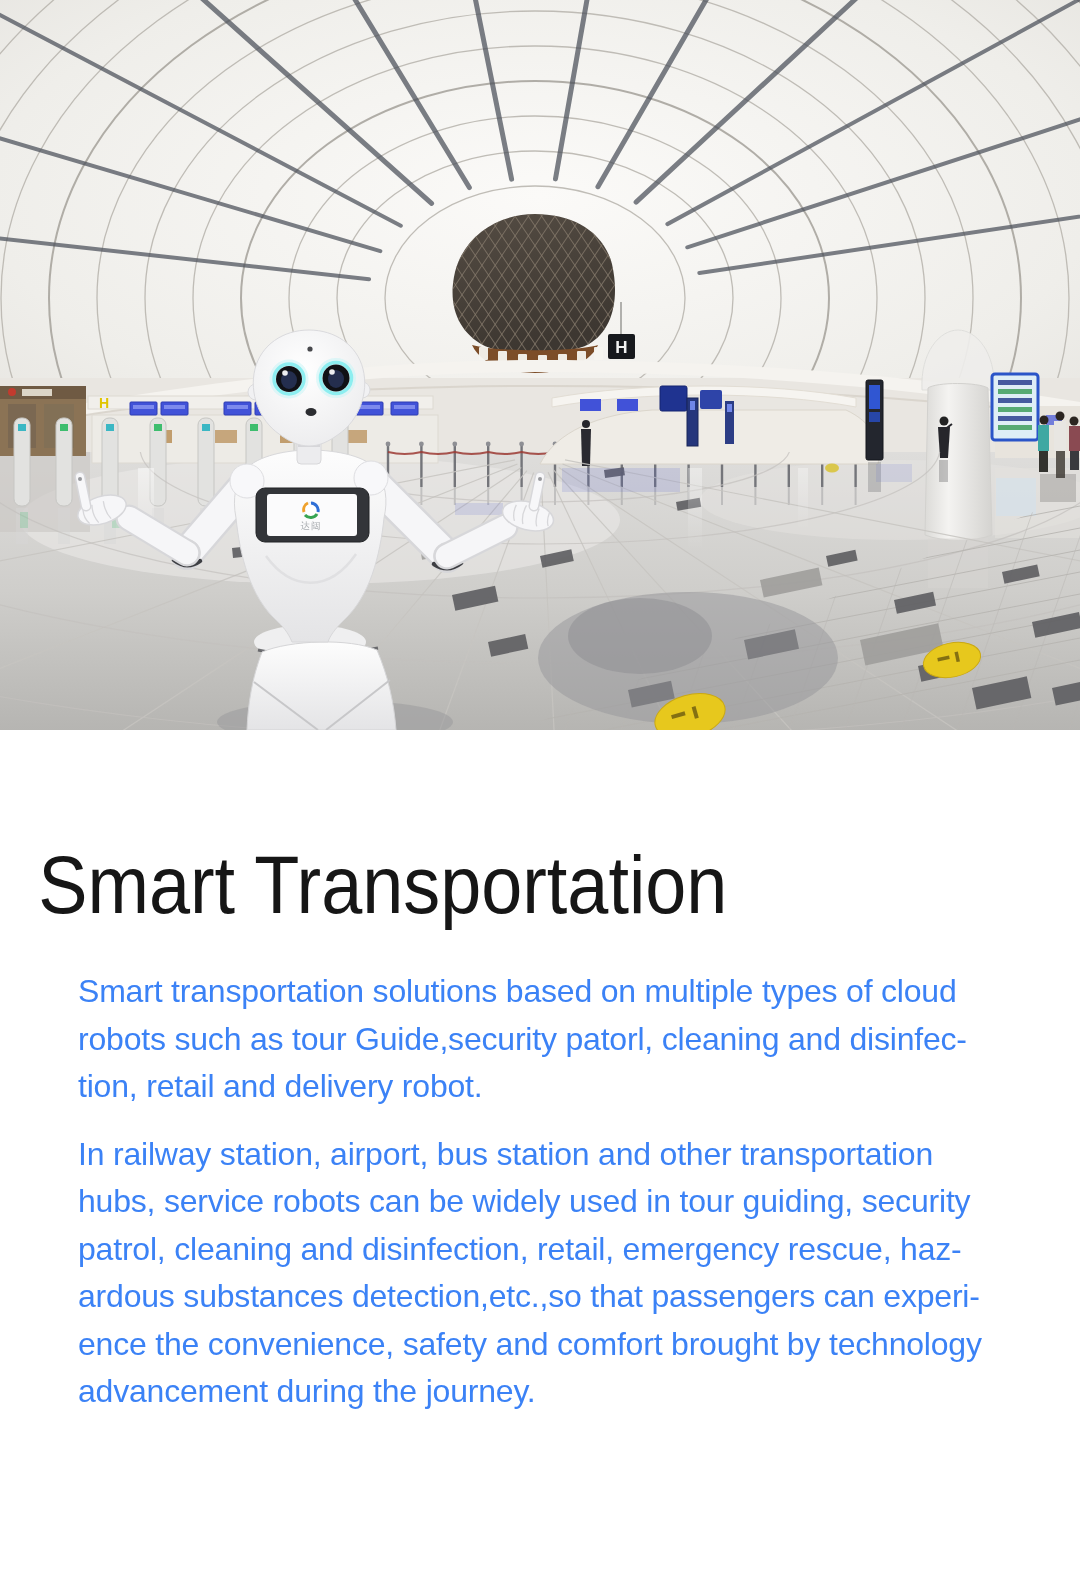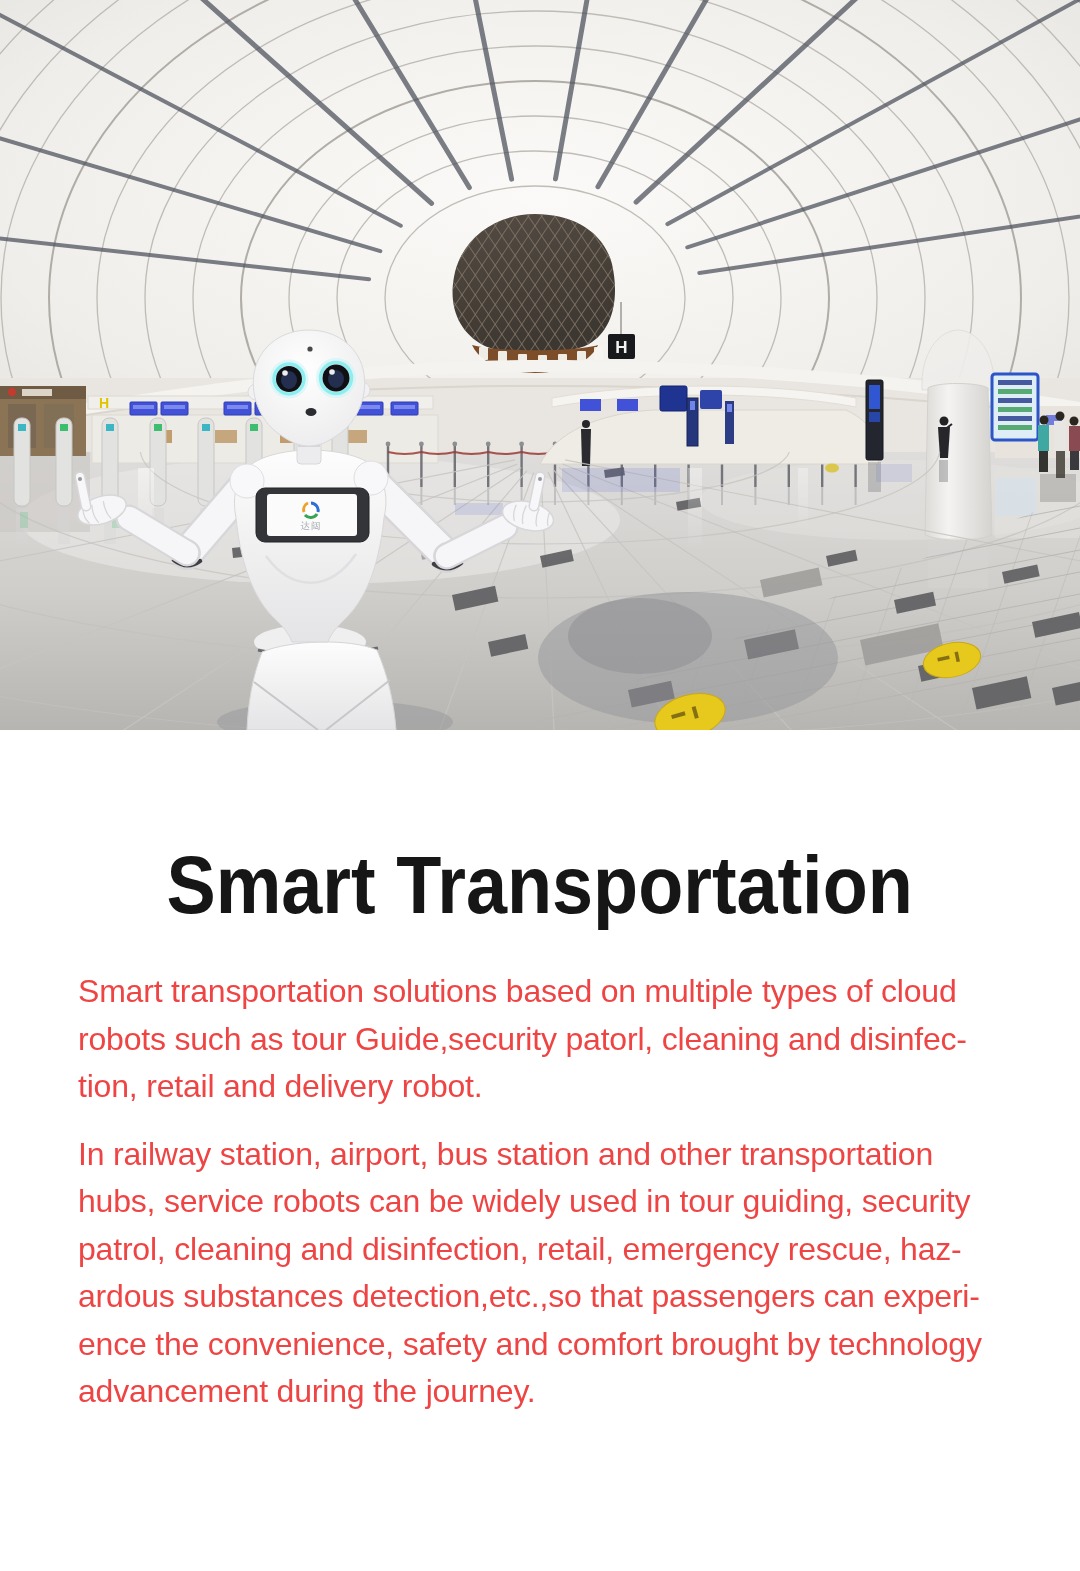--- a/index.html
+++ b/index.html
@@ -1,24 +1,24 @@
 <!DOCTYPE html>
 <html><head>
 <meta charset="utf-8">
 <style>
   html,body{margin:0;padding:0;background:#ffffff;}
   .page{width:1080px;height:1571px;margin:0 auto;background:#fff;overflow:hidden;
         font-family:"Liberation Sans",sans-serif;}
   figure.hero{margin:0;width:1080px;height:730px;display:block;}
   svg{display:block;}
-  h1.title{margin:112px 0 0;padding:0;text-align:center;font-size:82px;line-height:86px;
-           font-weight:700;color:#161616;}
+  h1.title{margin:112px 0 0;padding:0;font-size:82px;line-height:86px;
+           font-weight:400;color:#161616;}
   h1.title span{display:inline-block;transform:scaleX(.90);transform-origin:50% 50%;white-space:nowrap;}
   .copy{margin:40px 70px 0 78px;}
-  .copy p{margin:0 0 20px;font-size:32px;line-height:47.5px;color:#ef4444;
+  .copy p{margin:0 0 20px;font-size:32px;line-height:47.5px;color:#3b82f6;
           white-space:pre-line;letter-spacing:-0.2px;}
   .svgtext{font-family:"Liberation Sans",sans-serif;font-weight:bold;}
 </style>
 </head>
 <body>
 
 <div class="page">
 
   <figure class="hero">
     <svg viewBox="0 0 1080 730" width="1080" height="730">

